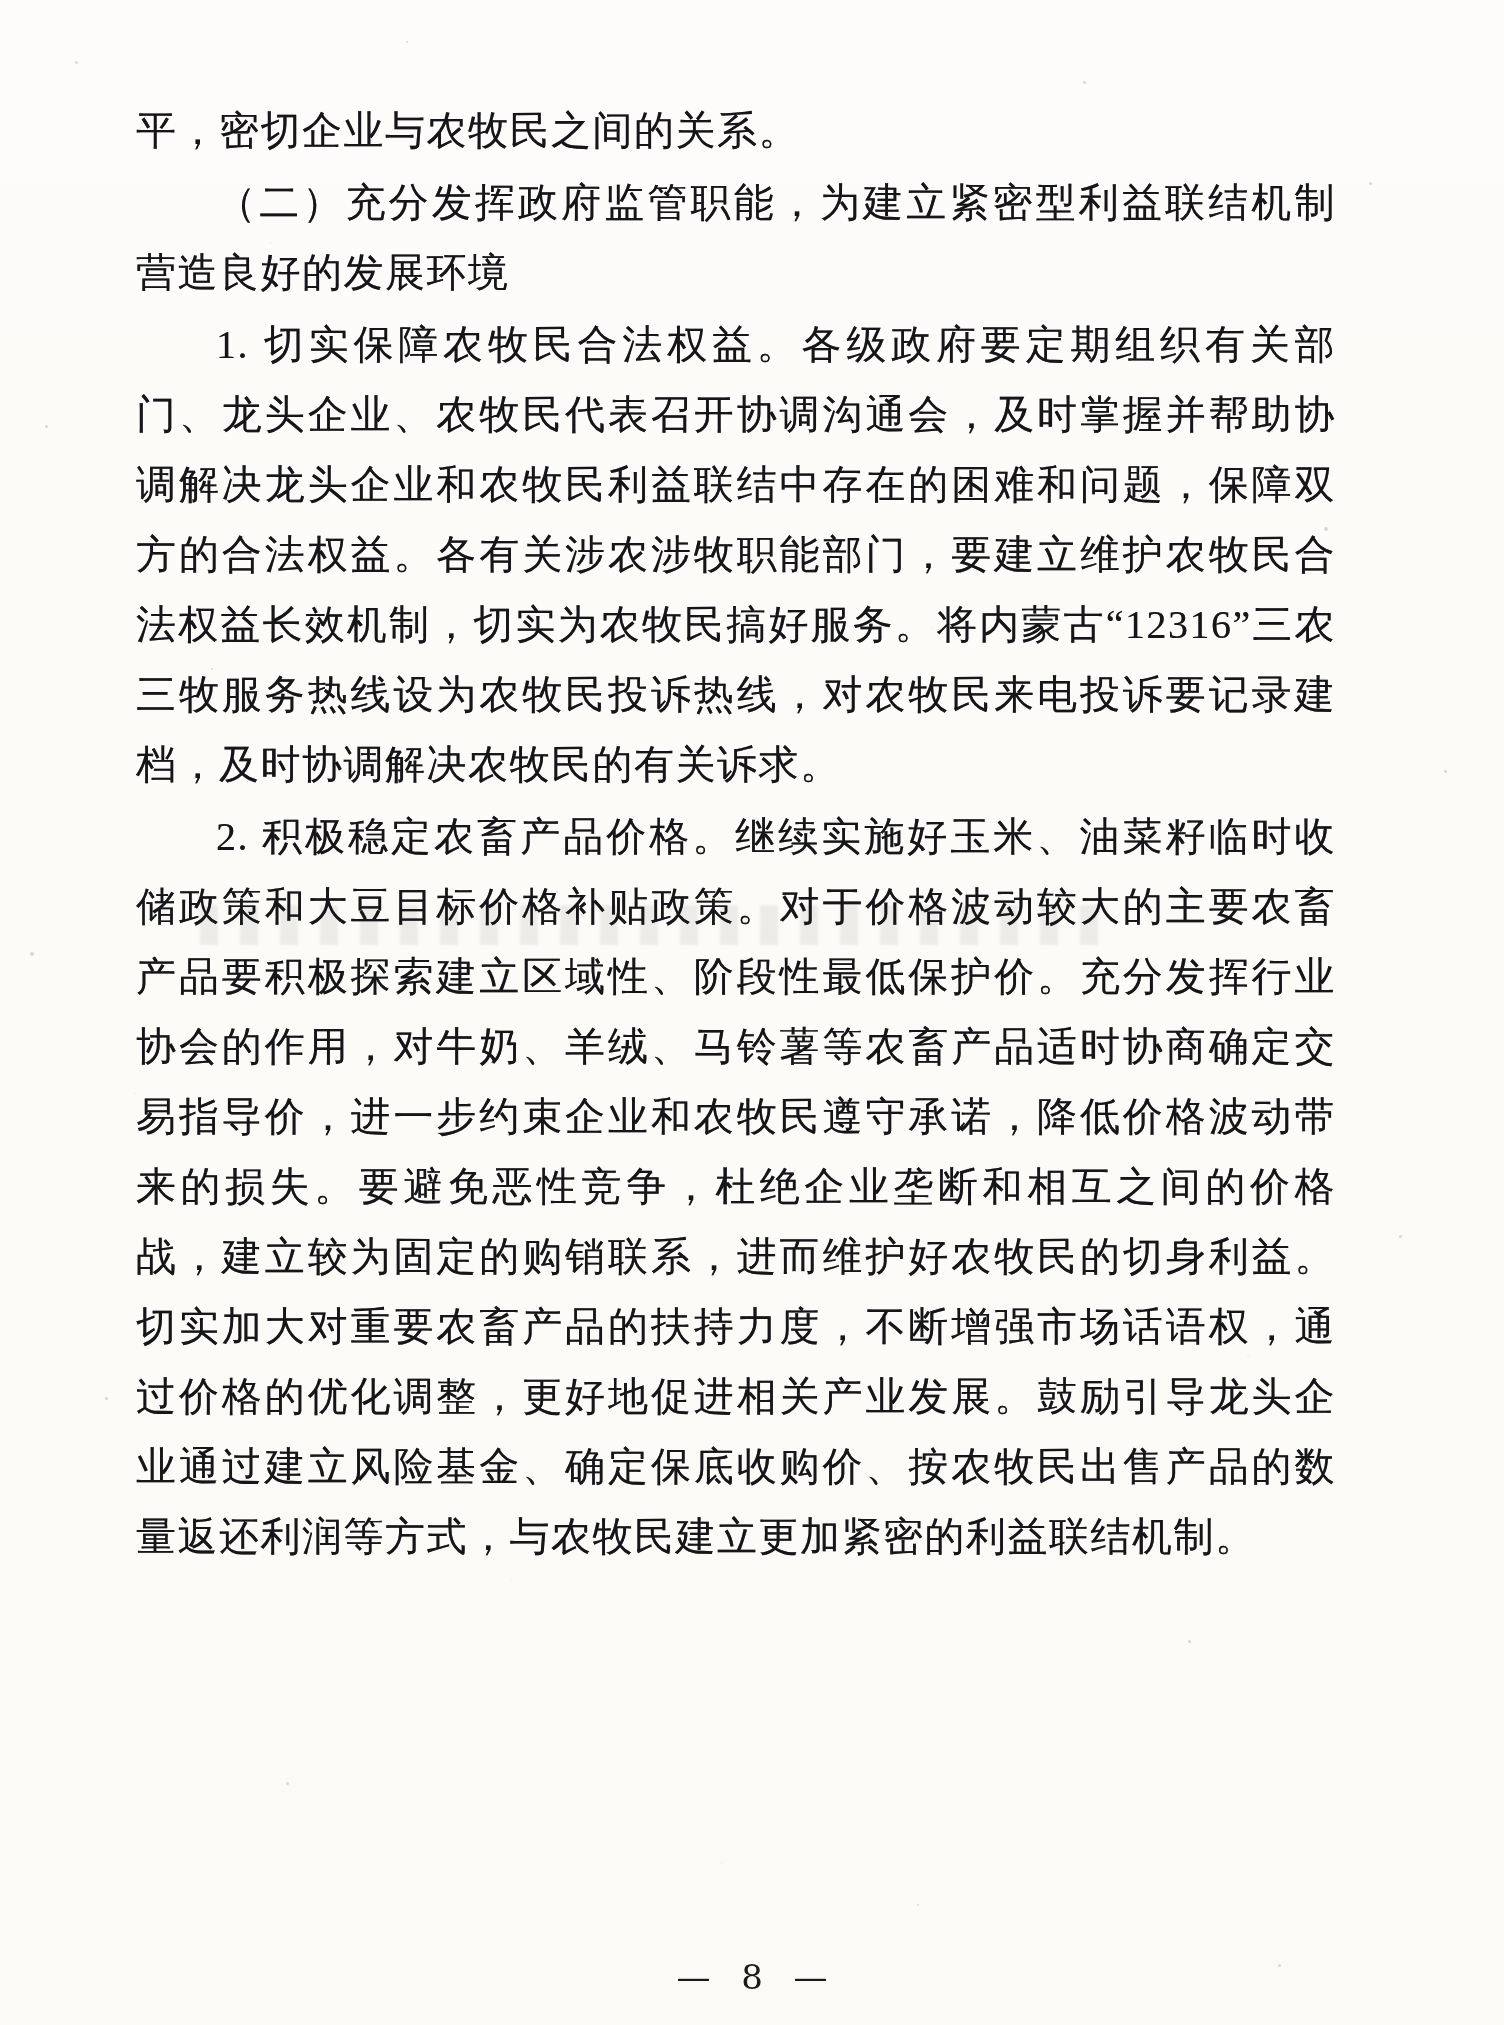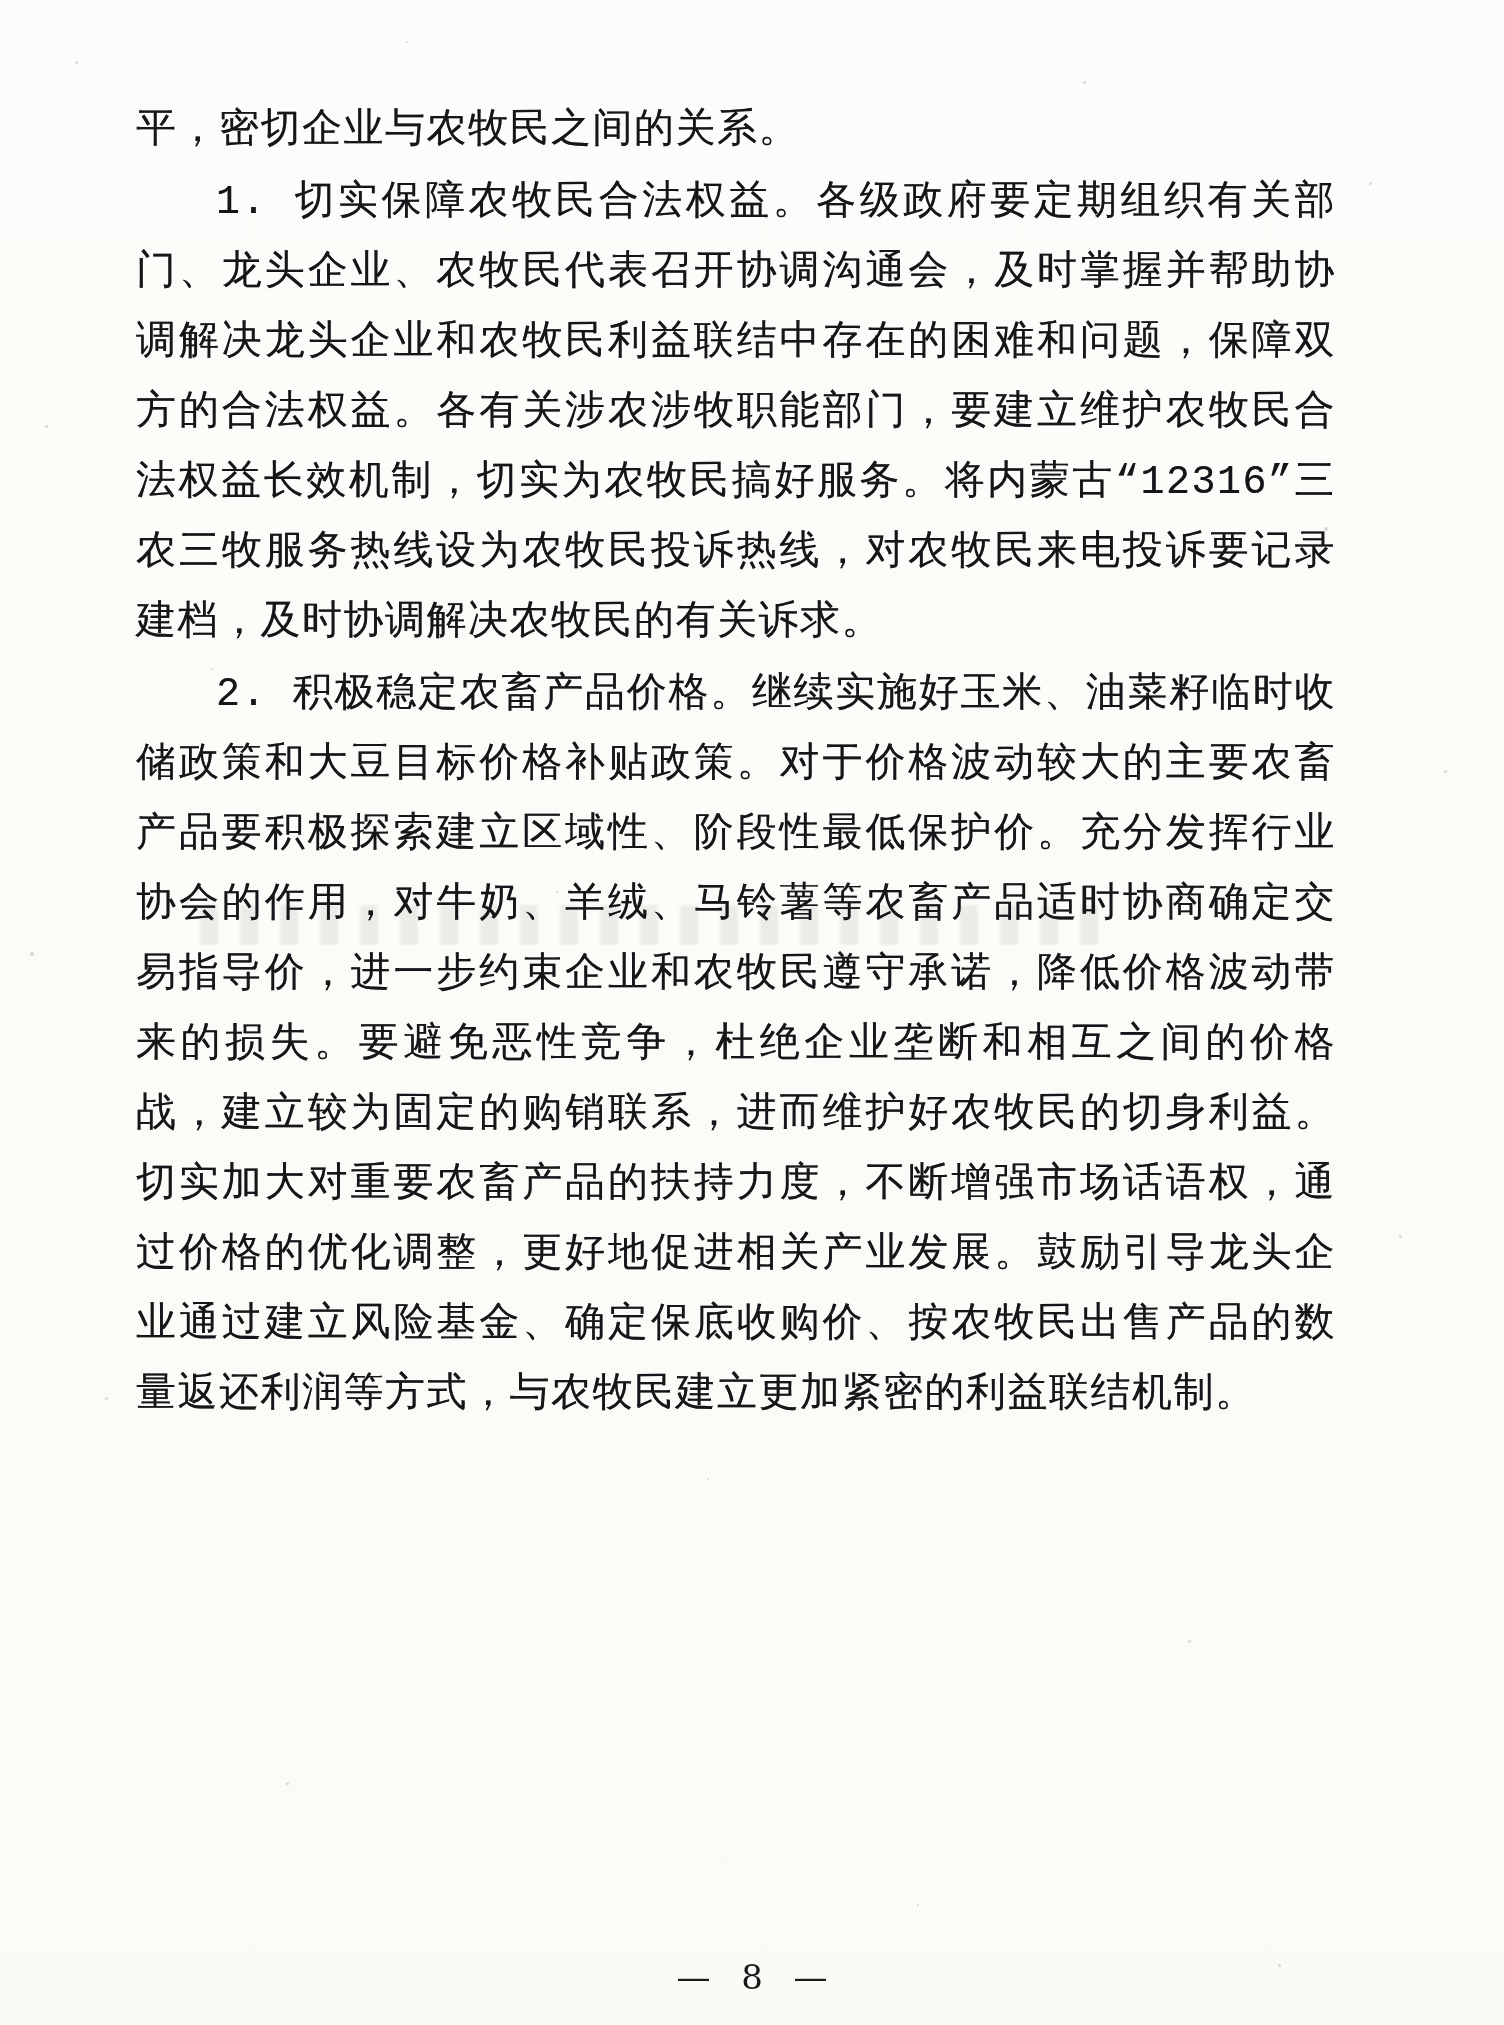--- a/index.html
+++ b/index.html
@@ -49,21 +49,21 @@
   }
 
   .para {
     font-size: 40px;
     line-height: 70px;
     letter-spacing: 1.5px;
     color: #16161a;
     text-align: justify;
     text-justify: inter-character;
     margin: 0 0 2px 0;
-    font-family: Liberation Mono, monospace;
+    font-family: Liberation Serif, serif;
     font-weight: 500;
     text-shadow: 0 0 0.6px rgba(0,0,0,0.55);
   }
   .para.indent2 { text-indent: 80px; }
   .para.indent0 { text-indent: 0; }
 
   .page-number {
     position: absolute;
     left: 0;
     right: 0;
@@ -118,20 +118,21 @@
     <i style="left:37%;top:44%;width:2px;height:2px;"></i>
     <i style="left:11%;top:59%;width:2px;height:2px;"></i>
   </div>
 
   <div class="ghost"></div>
 
   <div class="doc-body">
 
     <p class="para indent0">平，密切企业与农牧民之间的关系。</p>
 
+    <p class="para indent2">（二）充分发挥政府监管职能，为建立紧密型利益联结机制营造良好的发展环境</p>
 
     <p class="para indent2">1. 切实保障农牧民合法权益。各级政府要定期组织有关部门、龙头企业、农牧民代表召开协调沟通会，及时掌握并帮助协调解决龙头企业和农牧民利益联结中存在的困难和问题，保障双方的合法权益。各有关涉农涉牧职能部门，要建立维护农牧民合法权益长效机制，切实为农牧民搞好服务。将内蒙古“12316”三农三牧服务热线设为农牧民投诉热线，对农牧民来电投诉要记录建档，及时协调解决农牧民的有关诉求。</p>
 
     <p class="para indent2">2. 积极稳定农畜产品价格。继续实施好玉米、油菜籽临时收储政策和大豆目标价格补贴政策。对于价格波动较大的主要农畜产品要积极探索建立区域性、阶段性最低保护价。充分发挥行业协会的作用，对牛奶、羊绒、马铃薯等农畜产品适时协商确定交易指导价，进一步约束企业和农牧民遵守承诺，降低价格波动带来的损失。要避免恶性竞争，杜绝企业垄断和相互之间的价格战，建立较为固定的购销联系，进而维护好农牧民的切身利益。切实加大对重要农畜产品的扶持力度，不断增强市场话语权，通过价格的优化调整，更好地促进相关产业发展。鼓励引导龙头企业通过建立风险基金、确定保底收购价、按农牧民出售产品的数量返还利润等方式，与农牧民建立更加紧密的利益联结机制。</p>
 
 
   </div>
 
   <div class="page-number">— 8 —</div>
 

